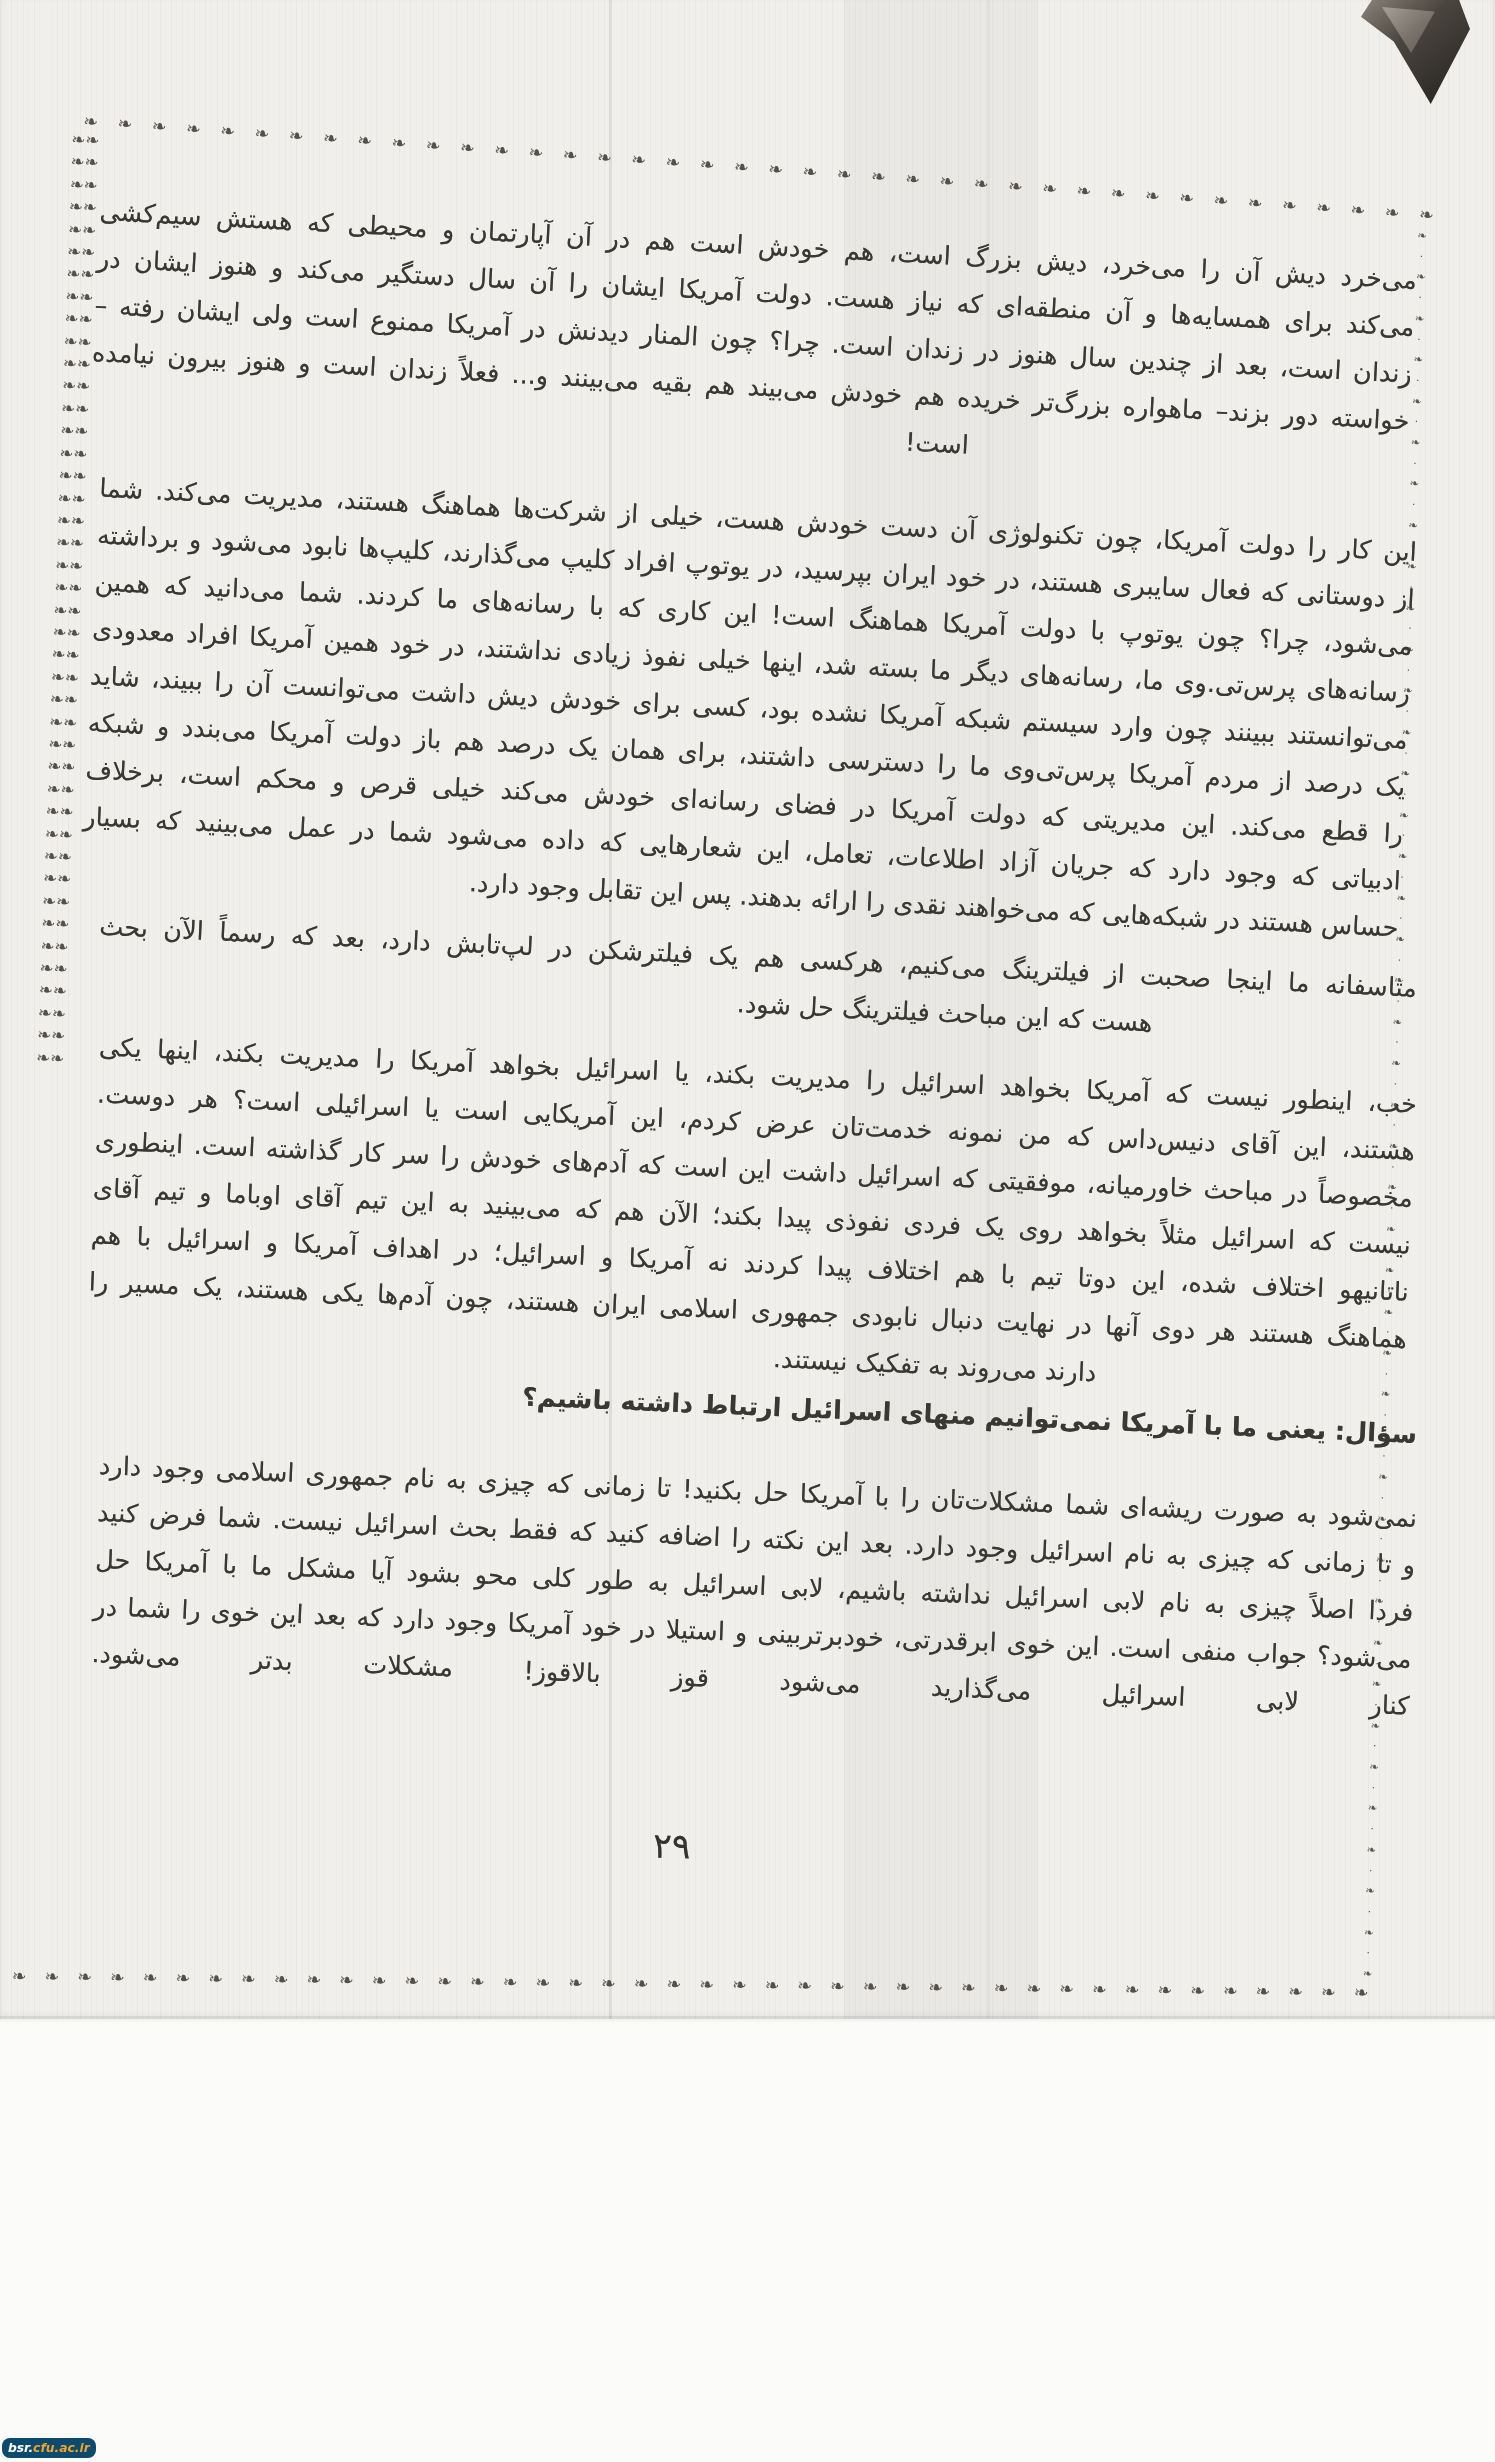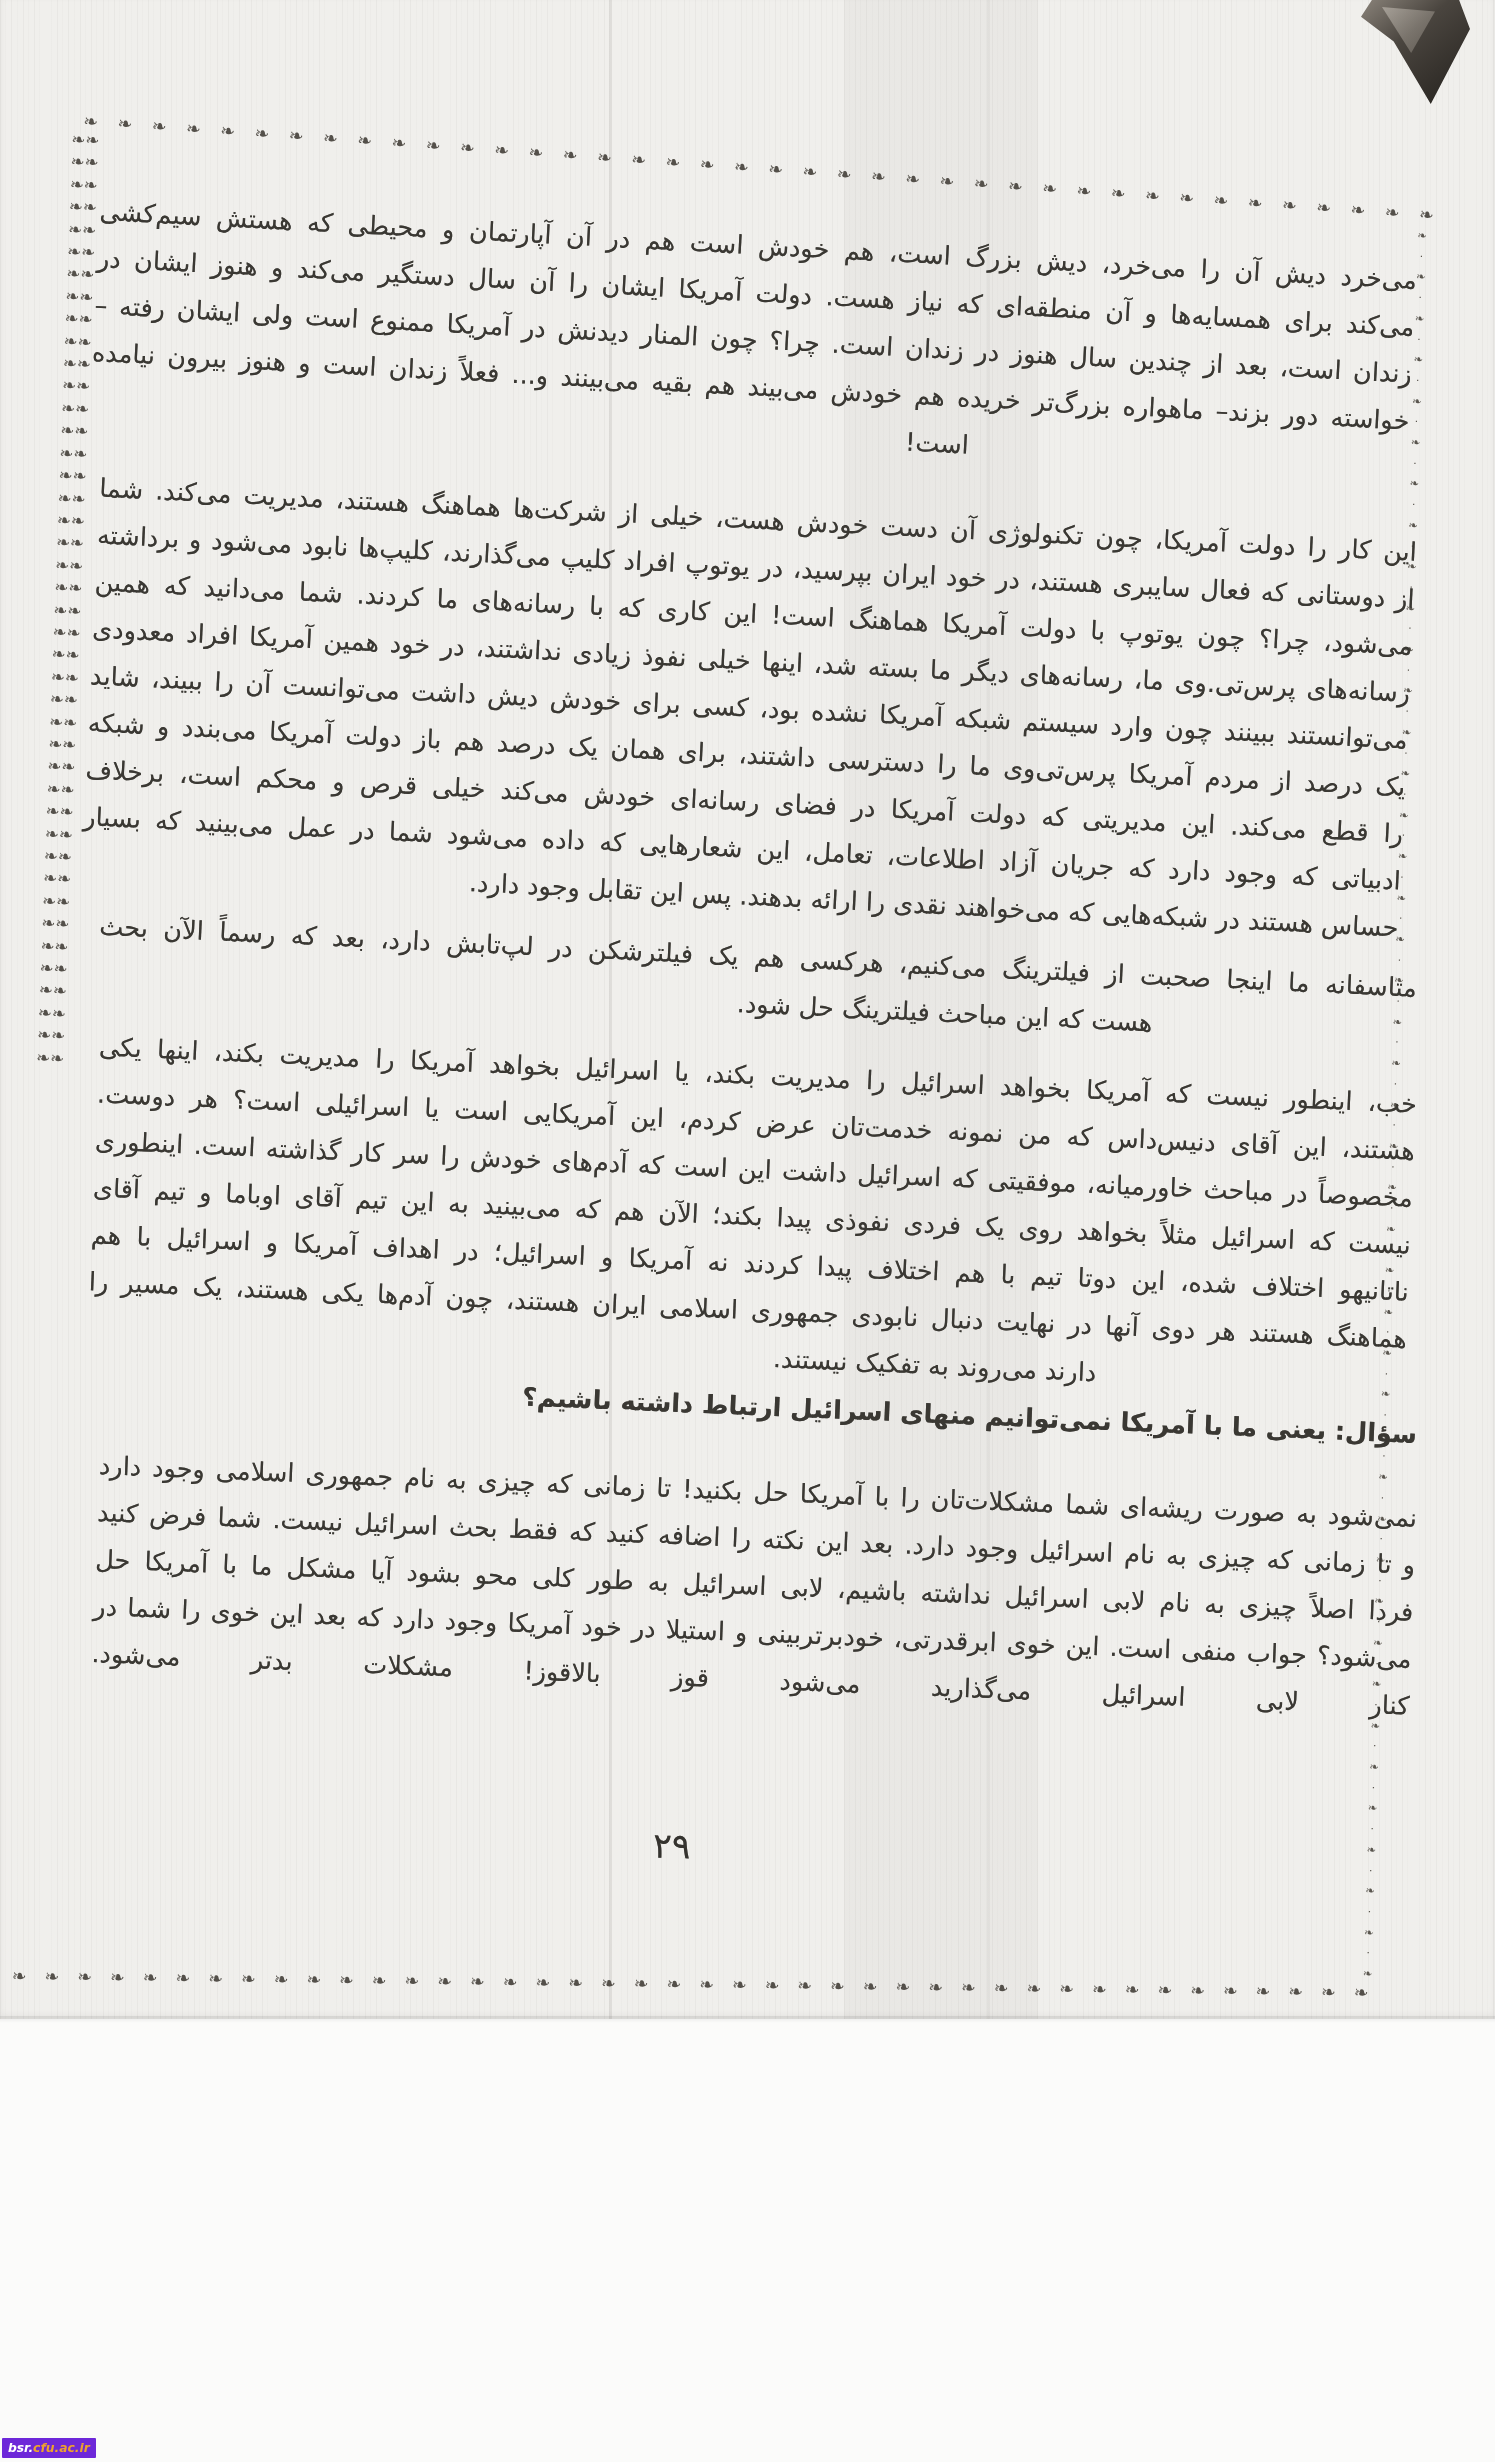--- a/index.html
+++ b/index.html
@@ -47,23 +47,23 @@
   .last-right{text-align-last:right;}
   .p0{top:257px;transform:rotate(3deg);}
   .p1{top:529px;transform:rotate(2.8deg);}
   .p2{top:965px;transform:rotate(2.7deg);}
   .p3{top:1081px;transform:rotate(2.5deg);}
   .pq{top:1411px;transform:rotate(2.4deg);font-weight:bold;}
   .pq .ln{text-align-last:right;}
   .p4{top:1495px;transform:rotate(2.3deg);}
   .pagenum{position:absolute;left:653px;top:1826px;font-size:35px;color:#35332f;
     transform:rotate(1.5deg);text-shadow:0 0 0.5px rgba(53,51,47,0.6);}
-  .wm{position:absolute;left:1.8px;top:2438px;background:#6d28d9;color:#ffffff;
+  .wm{position:absolute;left:1.8px;top:2438px;background:#0c4a6e;color:#ffffff;
     font-style:italic;font-weight:bold;font-size:12.3px;line-height:16px;
-    padding:1.8px 6.2px 2.6px 6.2px;border-radius:1px;white-space:nowrap;text-align:center;}
+    padding:1.8px 6.2px 2.6px 6.2px;border-radius:8px;white-space:nowrap;text-align:center;}
   .wm .site{color:#eea32c;}
 </style>
 </head>
 <body>
 
 <div class="sheet">
   <div class="paper"></div>
   <div class="paper-edge"></div>
 
   <div class="fold"></div>

